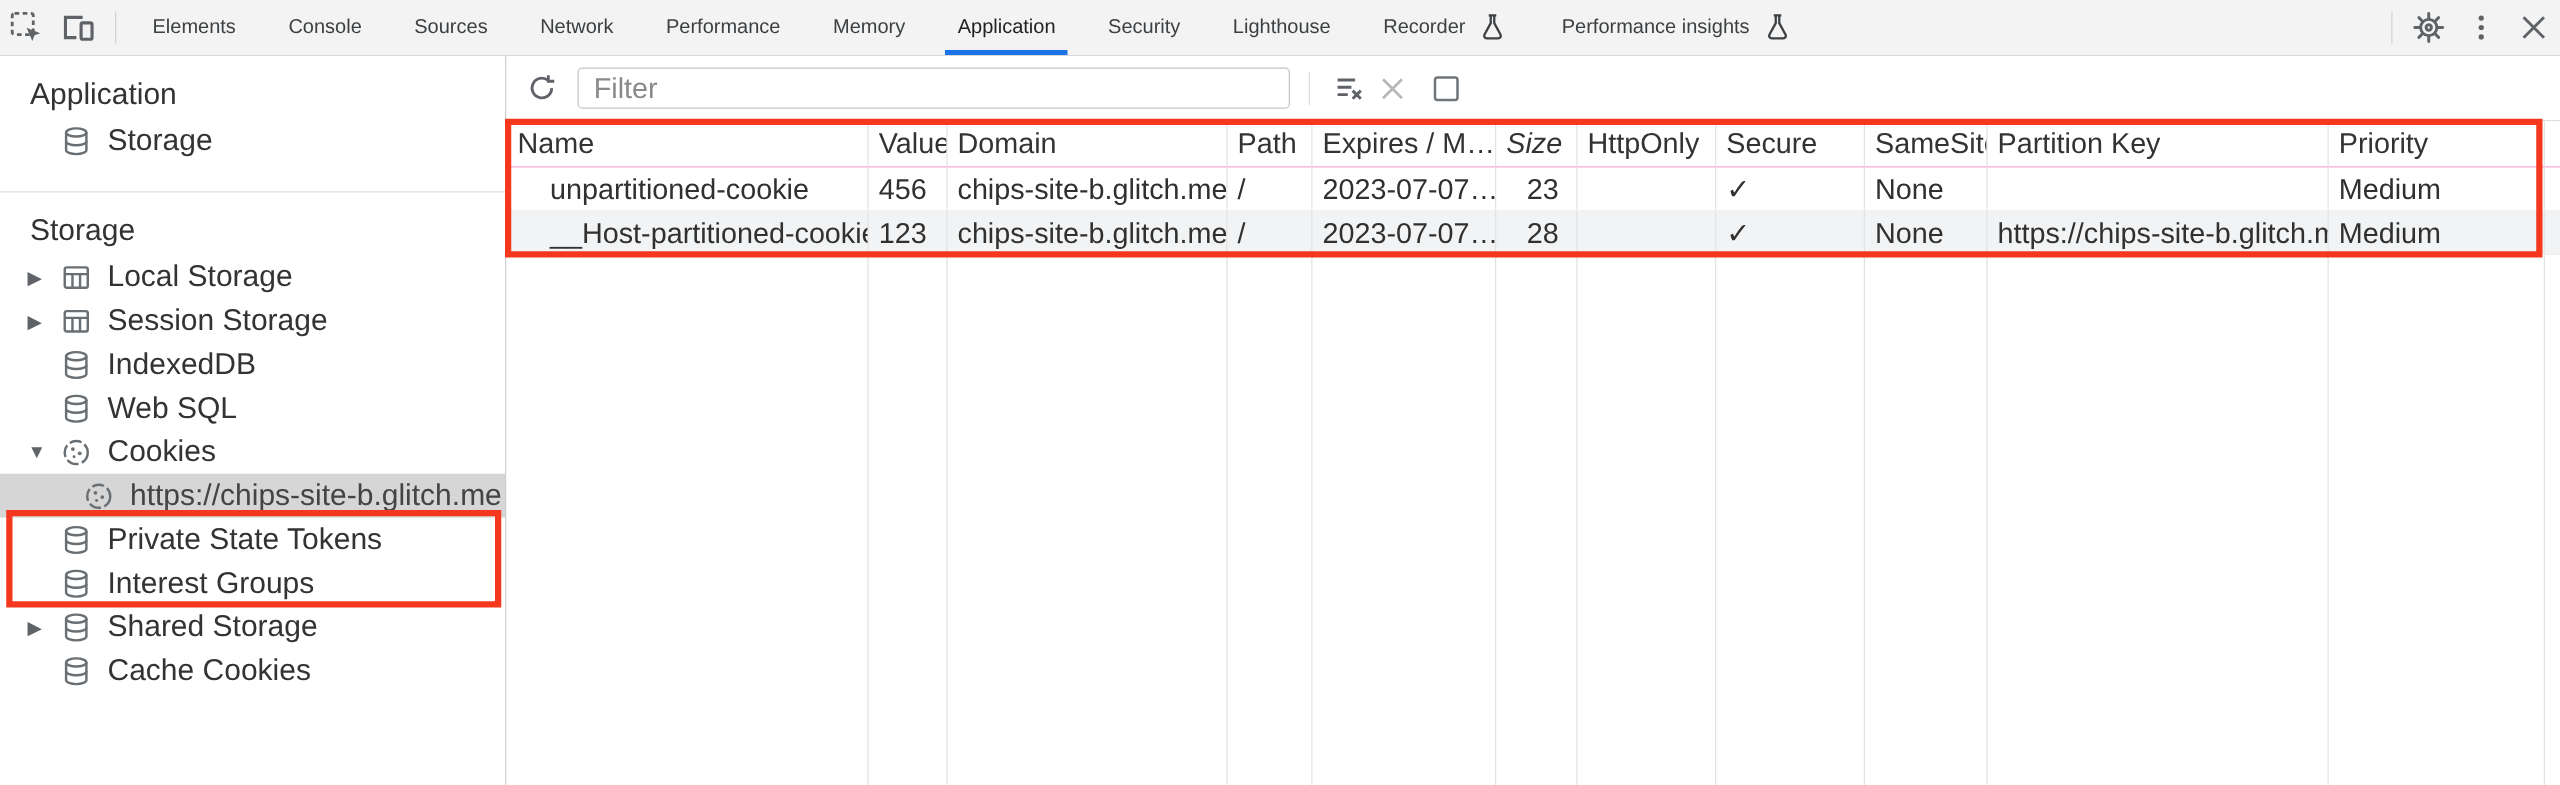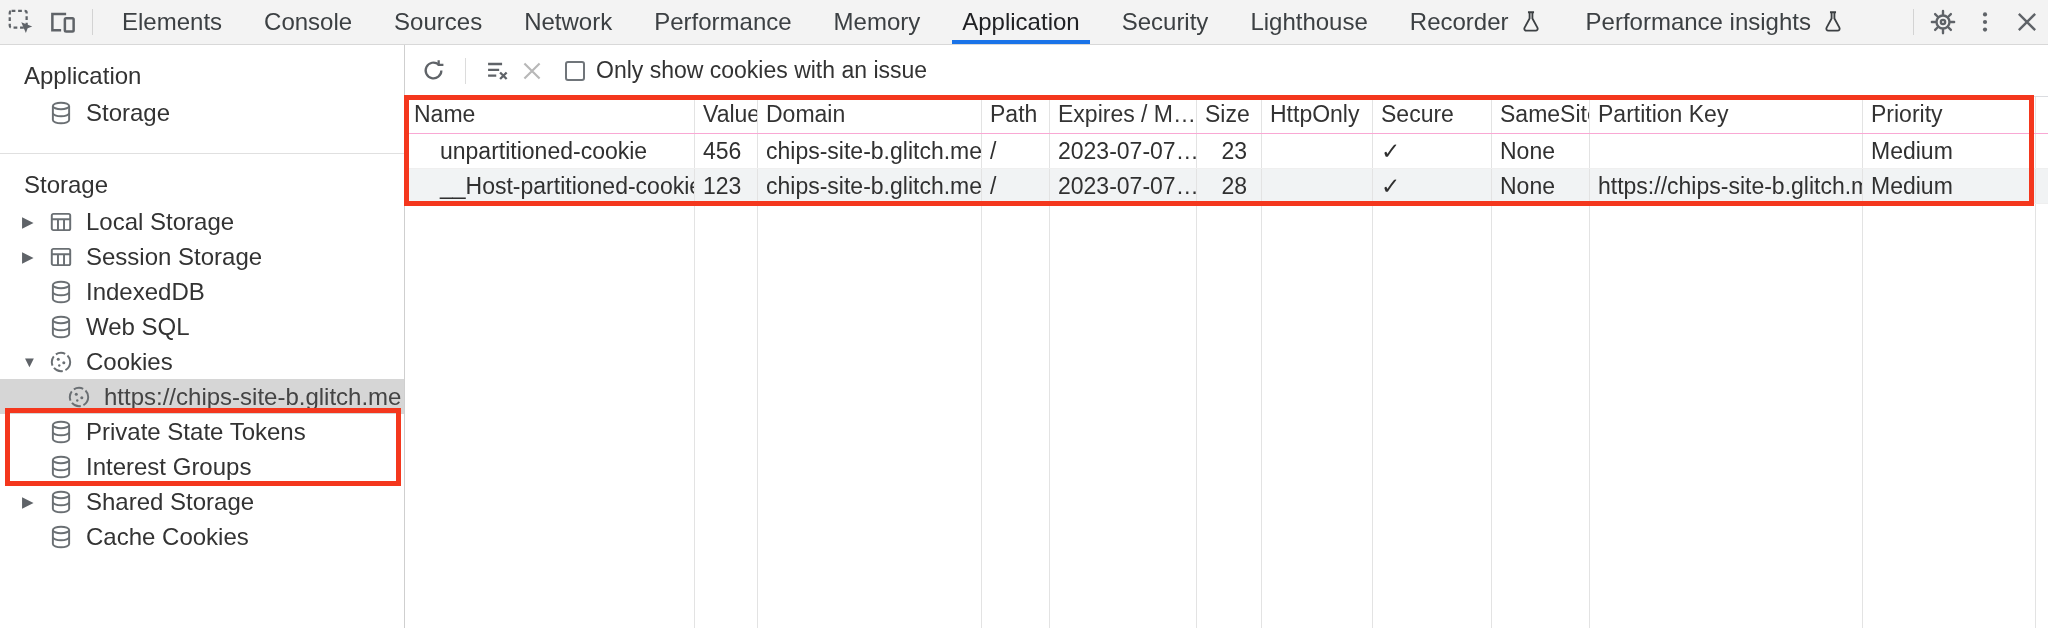--- a/index.html
+++ b/index.html
@@ -5,21 +5,21 @@
   html,body{margin:0;padding:0;background:#fff;}
   body{font-family:"Liberation Sans","DejaVu Sans",sans-serif;-webkit-font-smoothing:antialiased;}
   .devtools{position:relative;width:2048px;height:628px;background:#fff;overflow:hidden;color:#303030;}
 
   
   .tabbar{position:absolute;top:0;left:0;width:2048px;height:44px;background:#f3f3f3;
           border-bottom:1px solid #d8d8d8;display:flex;align-items:center;}
   .icon-btn{width:42px;height:44px;display:flex;align-items:center;justify-content:center;
             background:none;border:none;padding:0;color:#5f6368;cursor:pointer;}
   .vdiv{width:1px;height:26px;background:#d3d3d3;margin:0 8px;flex:none;}
-  .tab{position:relative;height:44px;line-height:44px;padding:0 21px;font-size:24px;color:#3c4043;
+  .tab{position:relative;height:44px;line-height:44px;padding:0 21px;font-size:16px;color:#3c4043;
        display:flex;align-items:center;gap:9px;cursor:pointer;white-space:nowrap;}
   .tab.active{color:#202124;}
   .tab.active::after{content:"";position:absolute;left:11px;right:11px;bottom:0;height:4px;background:#1a73e8;}
   .spacer{flex:1;}
   .i{display:block;}
 
   
   .sidebar{position:absolute;top:45px;left:0;width:405px;bottom:0;background:#fff;
            border-right:1px solid #cfcfcf;box-sizing:border-box;overflow:hidden;}
   .ssection{padding-top:12px;}
@@ -54,21 +54,21 @@
   .t-row{display:flex;height:34px;flex:none;}
   .t-header{height:36px;border-bottom:1px solid #f9a8d4;background:#fff;}
   .t-row.data{border-bottom:1px solid #efefef;}
   .t-row.stripe{background:#f1f3f4;}
   .cell{box-sizing:border-box;border-right:1px solid #e3e3e3;padding:0 8px;font-size:23px;color:#303030;
         line-height:34px;white-space:nowrap;overflow:hidden;}
   .t-header .cell{line-height:35px;color:#333;}
   .c0{width:289px;} .c1{width:63px;} .c2{width:224px;} .c3{width:68px;} .c4{width:147px;}
   .c5{width:65px;text-align:right;padding-right:14px;} .c6{width:111px;} .c7{width:119px;text-align:left;}
   .c8{width:98px;} .c9{width:273px;} .c10{width:173px;}
-  .t-header .c5{text-align:left;padding-right:8px;}
+  .t-header .c5{text-align:left;padding-right:8px;font-style:italic;}
   .cell.name{padding-left:34px;}
   .grid-ext{flex:1;display:flex;}
   .gcol{box-sizing:border-box;border-right:1px solid #e3e3e3;height:100%;}
 
   
   .anno{position:absolute;border:5px solid #f4371d;box-sizing:border-box;pointer-events:none;}
   .anno-table{left:404px;top:95px;width:1630px;height:111px;}
   .anno-sidebar{left:5px;top:408px;width:396px;height:78px;}
 </style>
 </head>
@@ -321,33 +321,33 @@
     </div>
   </div>
 
   <div class="main">
     <div class="toolbar">
       <button class="tbtn refresh">
           <svg class="i" width="27" height="27">
             <use href="#i-reload" xlink:href="#i-reload"></use>
           </svg>
         </button>
+      <input class="filter-input" type="text" placeholder="Filter" style="">
       <div class="tdiv"></div>
       <button class="tbtn">
           <svg class="i" width="28" height="28">
             <use href="#i-clearlist" xlink:href="#i-clearlist"></use>
           </svg>
         </button>
       <button class="tbtn disabled">
           <svg class="i" width="26" height="26">
             <use href="#i-close" xlink:href="#i-close"></use>
           </svg>
         </button>
       <span class="checkbox"></span>
-      <span class="cb-label">Only show cookies with an issue</span>
     </div>
 
     <div class="table-area">
       <div class="t-row t-header">
         <div class="cell c0">Name</div>
         <div class="cell c1">Value</div>
         <div class="cell c2">Domain</div>
         <div class="cell c3">Path</div>
         <div class="cell c4">Expires / M…</div>
         <div class="cell c5">Size</div>

